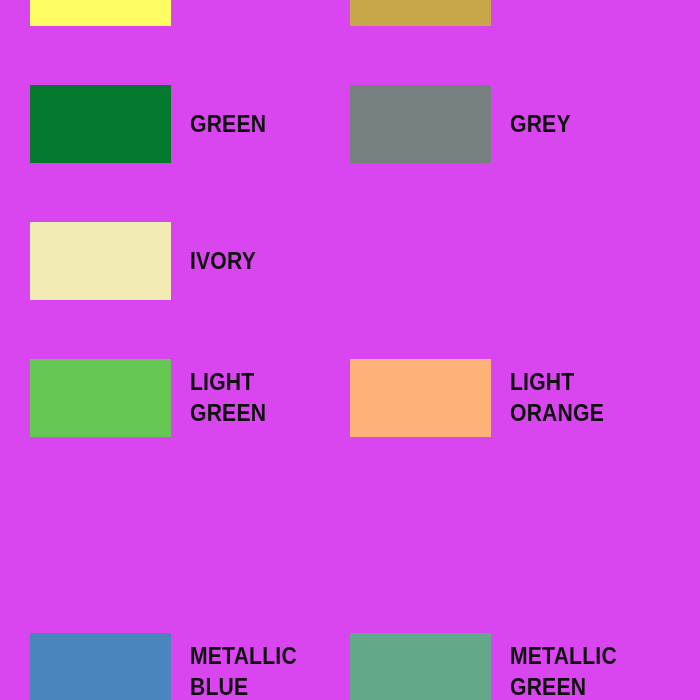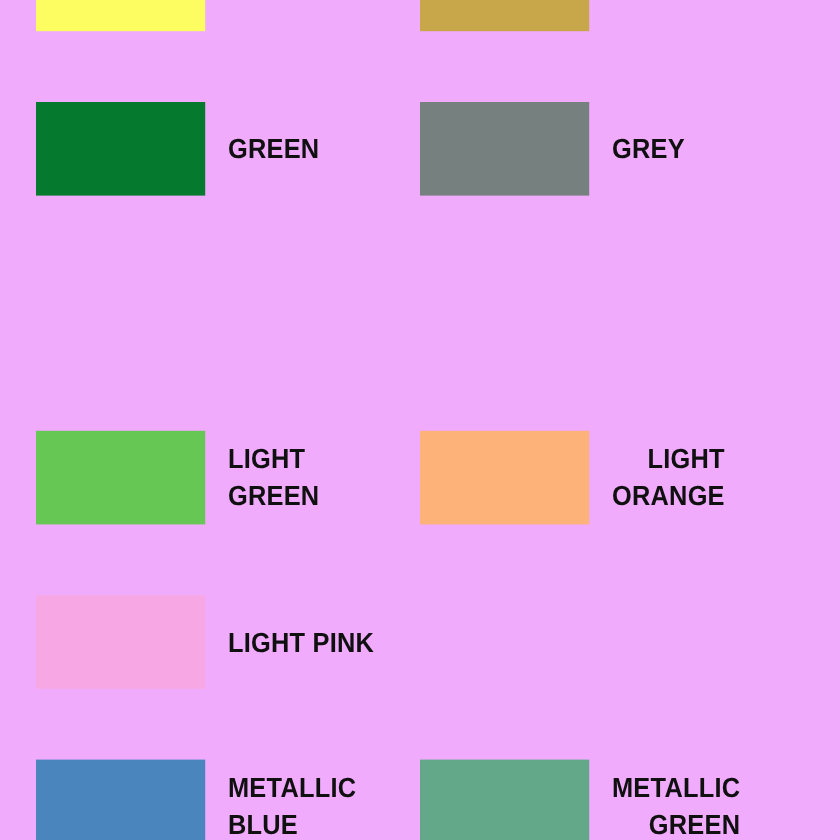--- a/index.html
+++ b/index.html
@@ -11,21 +11,21 @@
     width: 700px;
     height: 700px;
     overflow: hidden;
     font-family: "Liberation Sans", sans-serif;
   }
 
   #swatch-chart {
     position: relative;
     width: 700px;
     height: 700px;
-    background: #f0abfc;
+    background: #d946ef;
     overflow: hidden;
   }
 
   
   .grid {
     position: absolute;
     left: 0;
     top: -52px;
     width: 700px;
   }
@@ -34,21 +34,21 @@
     position: relative;
     height: 137px;
   }
 
   .swatch-cell {
     position: absolute;
     top: 0;
     height: 137px;
   }
   .swatch-cell.col-left  { left: 30px;  width: 320px; }
-  .swatch-cell.col-right { left: 350px; width: 350px; text-align: right; }
+  .swatch-cell.col-right { left: 350px; width: 350px; }
 
   .chip {
     position: absolute;
     left: 0;
     top: 0;
     width: 141px;
     height: 78px;
   }
 
   .chip-label {
@@ -91,40 +91,40 @@
         <div class="chip" style="background:#057a2e;"></div>
         <div class="chip-label">GREEN</div>
       </div>
       <div class="swatch-cell col-right">
         <div class="chip" style="background:#76807f;"></div>
         <div class="chip-label">GREY</div>
       </div>
     </div>
 
     <div class="swatch-row">
+      <div class="swatch-cell col-left">
+        <div class="chip" style="background:#f2ebb3;"></div>
+        <div class="chip-label">IVORY</div>
+      </div>
     </div>
 
     <div class="swatch-row">
       <div class="swatch-cell col-left">
         <div class="chip" style="background:#66c755;"></div>
         <div class="chip-label">LIGHT
 GREEN</div>
       </div>
       <div class="swatch-cell col-right">
         <div class="chip" style="background:#fcb279;"></div>
         <div class="chip-label">LIGHT
 ORANGE</div>
       </div>
     </div>
 
     <div class="swatch-row">
-      <div class="swatch-cell col-left">
-        <div class="chip" style="background:#f7a8e4;"></div>
-        <div class="chip-label">LIGHT PINK</div>
-      </div>
     </div>
 
     <div class="swatch-row">
       <div class="swatch-cell col-left">
         <div class="chip" style="background:#4a85be;"></div>
         <div class="chip-label">METALLIC
 BLUE</div>
       </div>
       <div class="swatch-cell col-right">
         <div class="chip" style="background:#64a88a;"></div>

